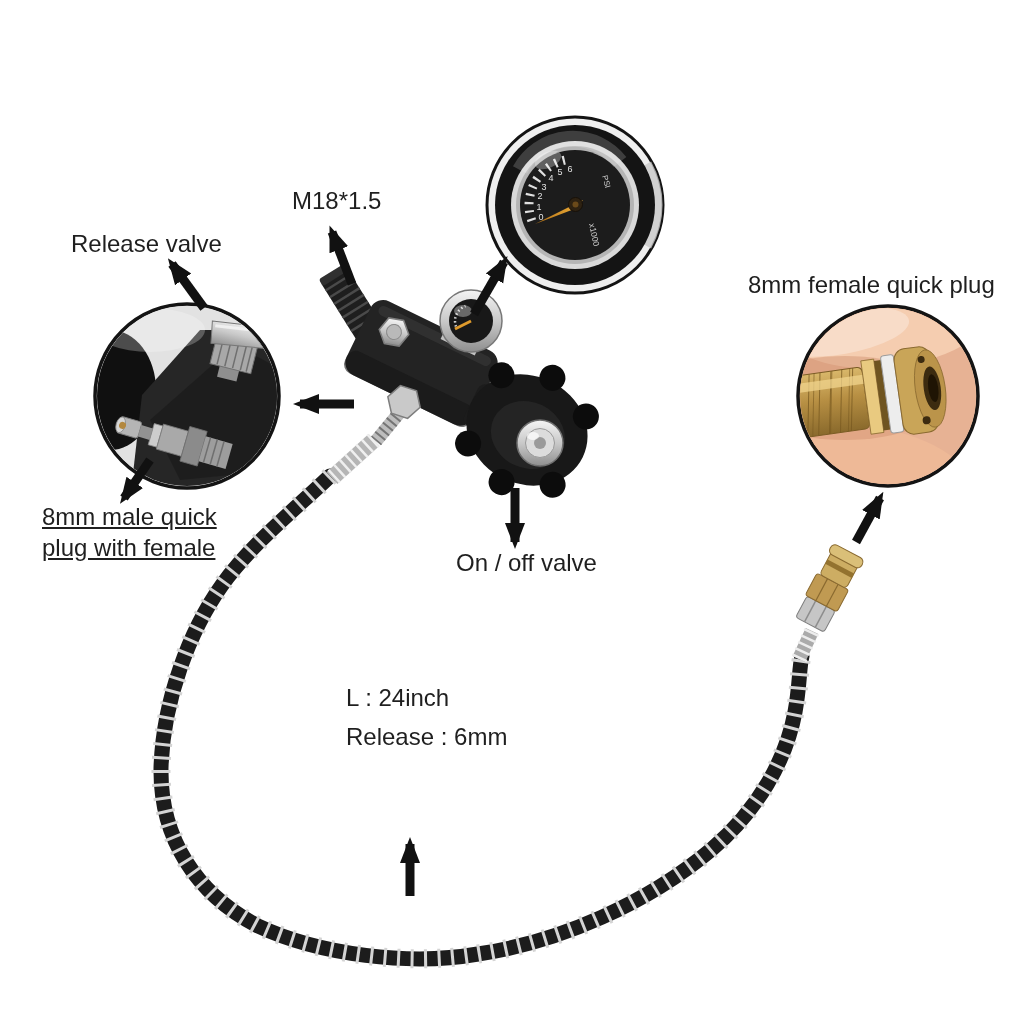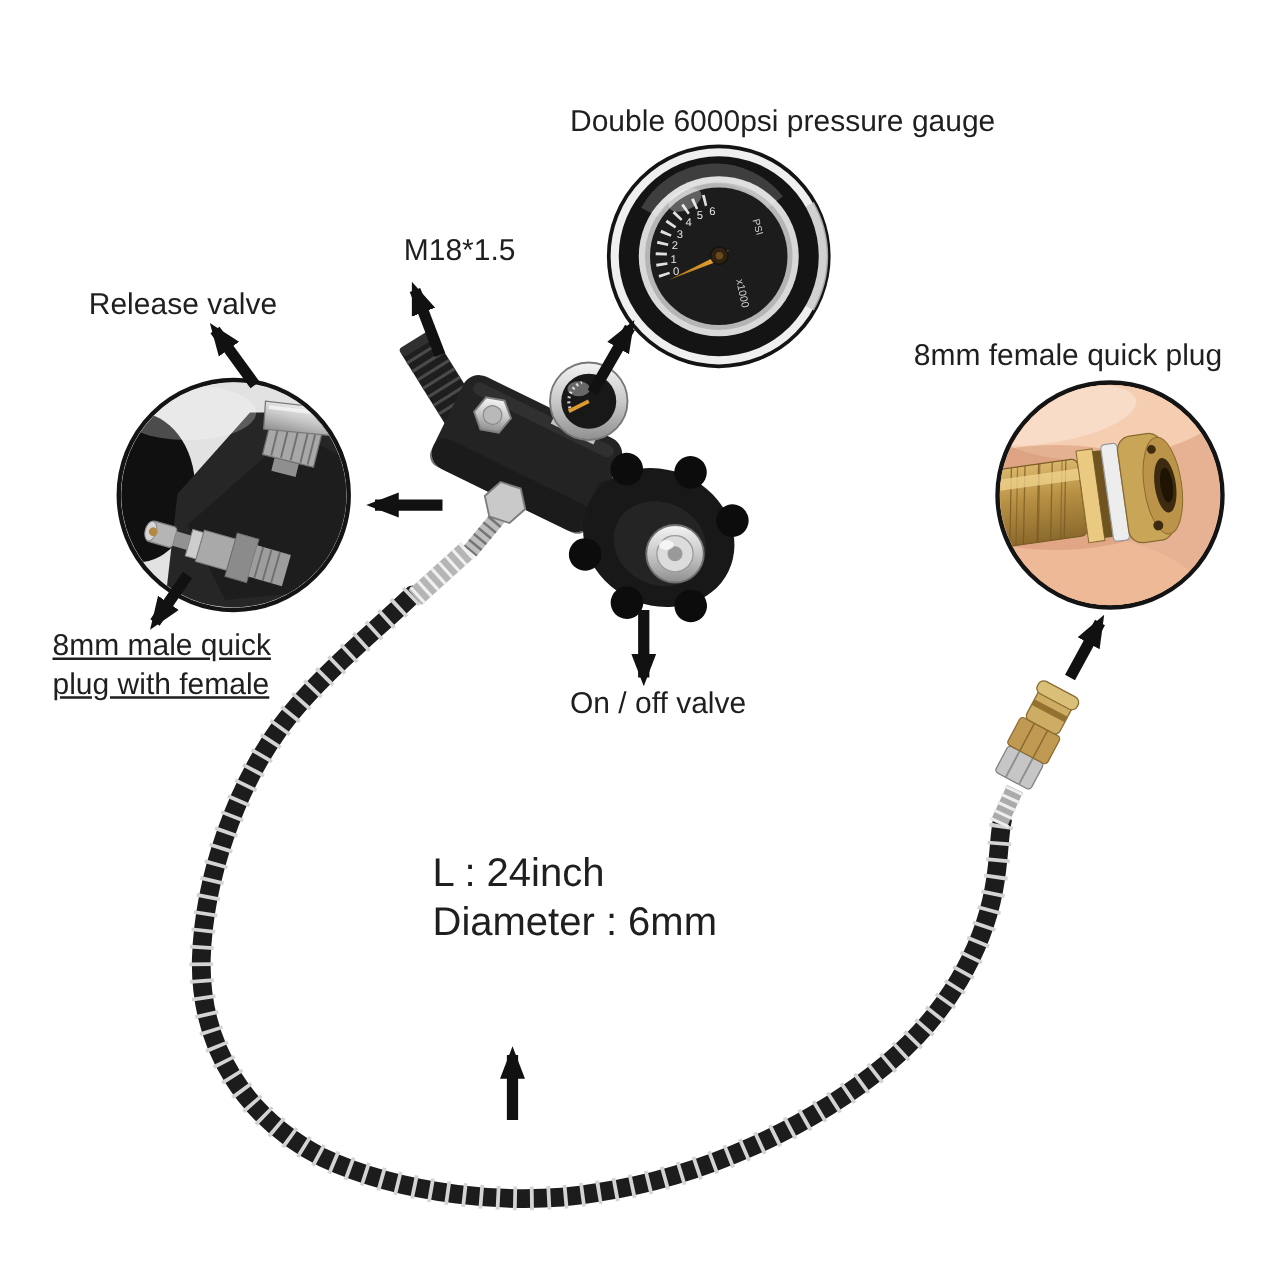--- a/index.html
+++ b/index.html
@@ -2,27 +2,27 @@
 <html><head>
 <meta charset="utf-8">
 <style>
   html,body{margin:0;padding:0;background:#ffffff;}
   .canvas{position:relative;width:1024px;height:1024px;background:#ffffff;
           font-family:"Liberation Sans",sans-serif;overflow:hidden;}
   .scene{position:absolute;left:0;top:0;}
   .label{position:absolute;color:#1f1f1f;font-size:24px;white-space:nowrap;}
   .label.two-line div{line-height:31px;}
   .specs{position:absolute;left:346px;top:684px;color:#1f1f1f;}
-  .spec-line{font-size:32px;line-height:28px;margin-bottom:11px;white-space:nowrap;}
+  .spec-line{font-size:24px;line-height:28px;margin-bottom:11px;white-space:nowrap;}
   .title-label{left:456px;top:84px;}
-  .m18-label{left:292px;top:187px;margin-left:31px;}
+  .m18-label{left:292px;top:187px;}
   .release-label{left:71px;top:230px;text-align:right;}
   .male-plug-label{left:42px;top:501px;text-decoration:underline;}
   .onoff-label{left:456px;top:549px;}
-  .female-label{left:731px;top:271px;}
+  .female-label{left:748px;top:271px;}
 </style>
 </head>
 <body>
 
 <div class="canvas">
 
   <svg class="scene" width="1024" height="1024" viewBox="0 0 1024 1024">
     <defs>
       <marker id="ah" viewBox="0 0 26 22" markerWidth="26" markerHeight="22" refX="19" refY="11" orient="auto" markerUnits="userSpaceOnUse">
         <path d="M0,1 L26,11 L0,21 Z" fill="#111111"></path>
@@ -242,33 +242,32 @@
       <line x1="352" y1="284" x2="332" y2="232" marker-end="url(#ah)"></line>
       <line x1="204" y1="308" x2="172" y2="264" marker-end="url(#ah)"></line>
       <line x1="354" y1="404" x2="300" y2="404" marker-end="url(#ah)"></line>
       <line x1="150" y1="460" x2="124" y2="498" marker-end="url(#ah)"></line>
       <line x1="515" y1="488" x2="515" y2="542" marker-end="url(#ah)"></line>
       <line x1="856" y1="542" x2="880" y2="498" marker-end="url(#ah)"></line>
       <line x1="410" y1="896" x2="410" y2="844" marker-end="url(#ah)"></line>
     </g>
   </svg>
 
-  <div class="label title-label">Double 6000psi pressure gauge</div>
 
   <div class="label m18-label">M18*1.5</div>
 
   <div class="label release-label">Release valve</div>
 
   <div class="label two-line male-plug-label">
     <div>8mm male quick</div>
     <div>plug with female</div>
   </div>
 
   <div class="label onoff-label">On / off valve</div>
 
   <div class="label female-label">8mm female quick plug</div>
 
   <div class="specs">
     <div class="spec-line">L : 24inch</div>
-    <div class="spec-line">Diameter : 6mm</div>
+    <div class="spec-line">Release : 6mm</div>
   </div>
 
 </div>
 
 </body></html>

